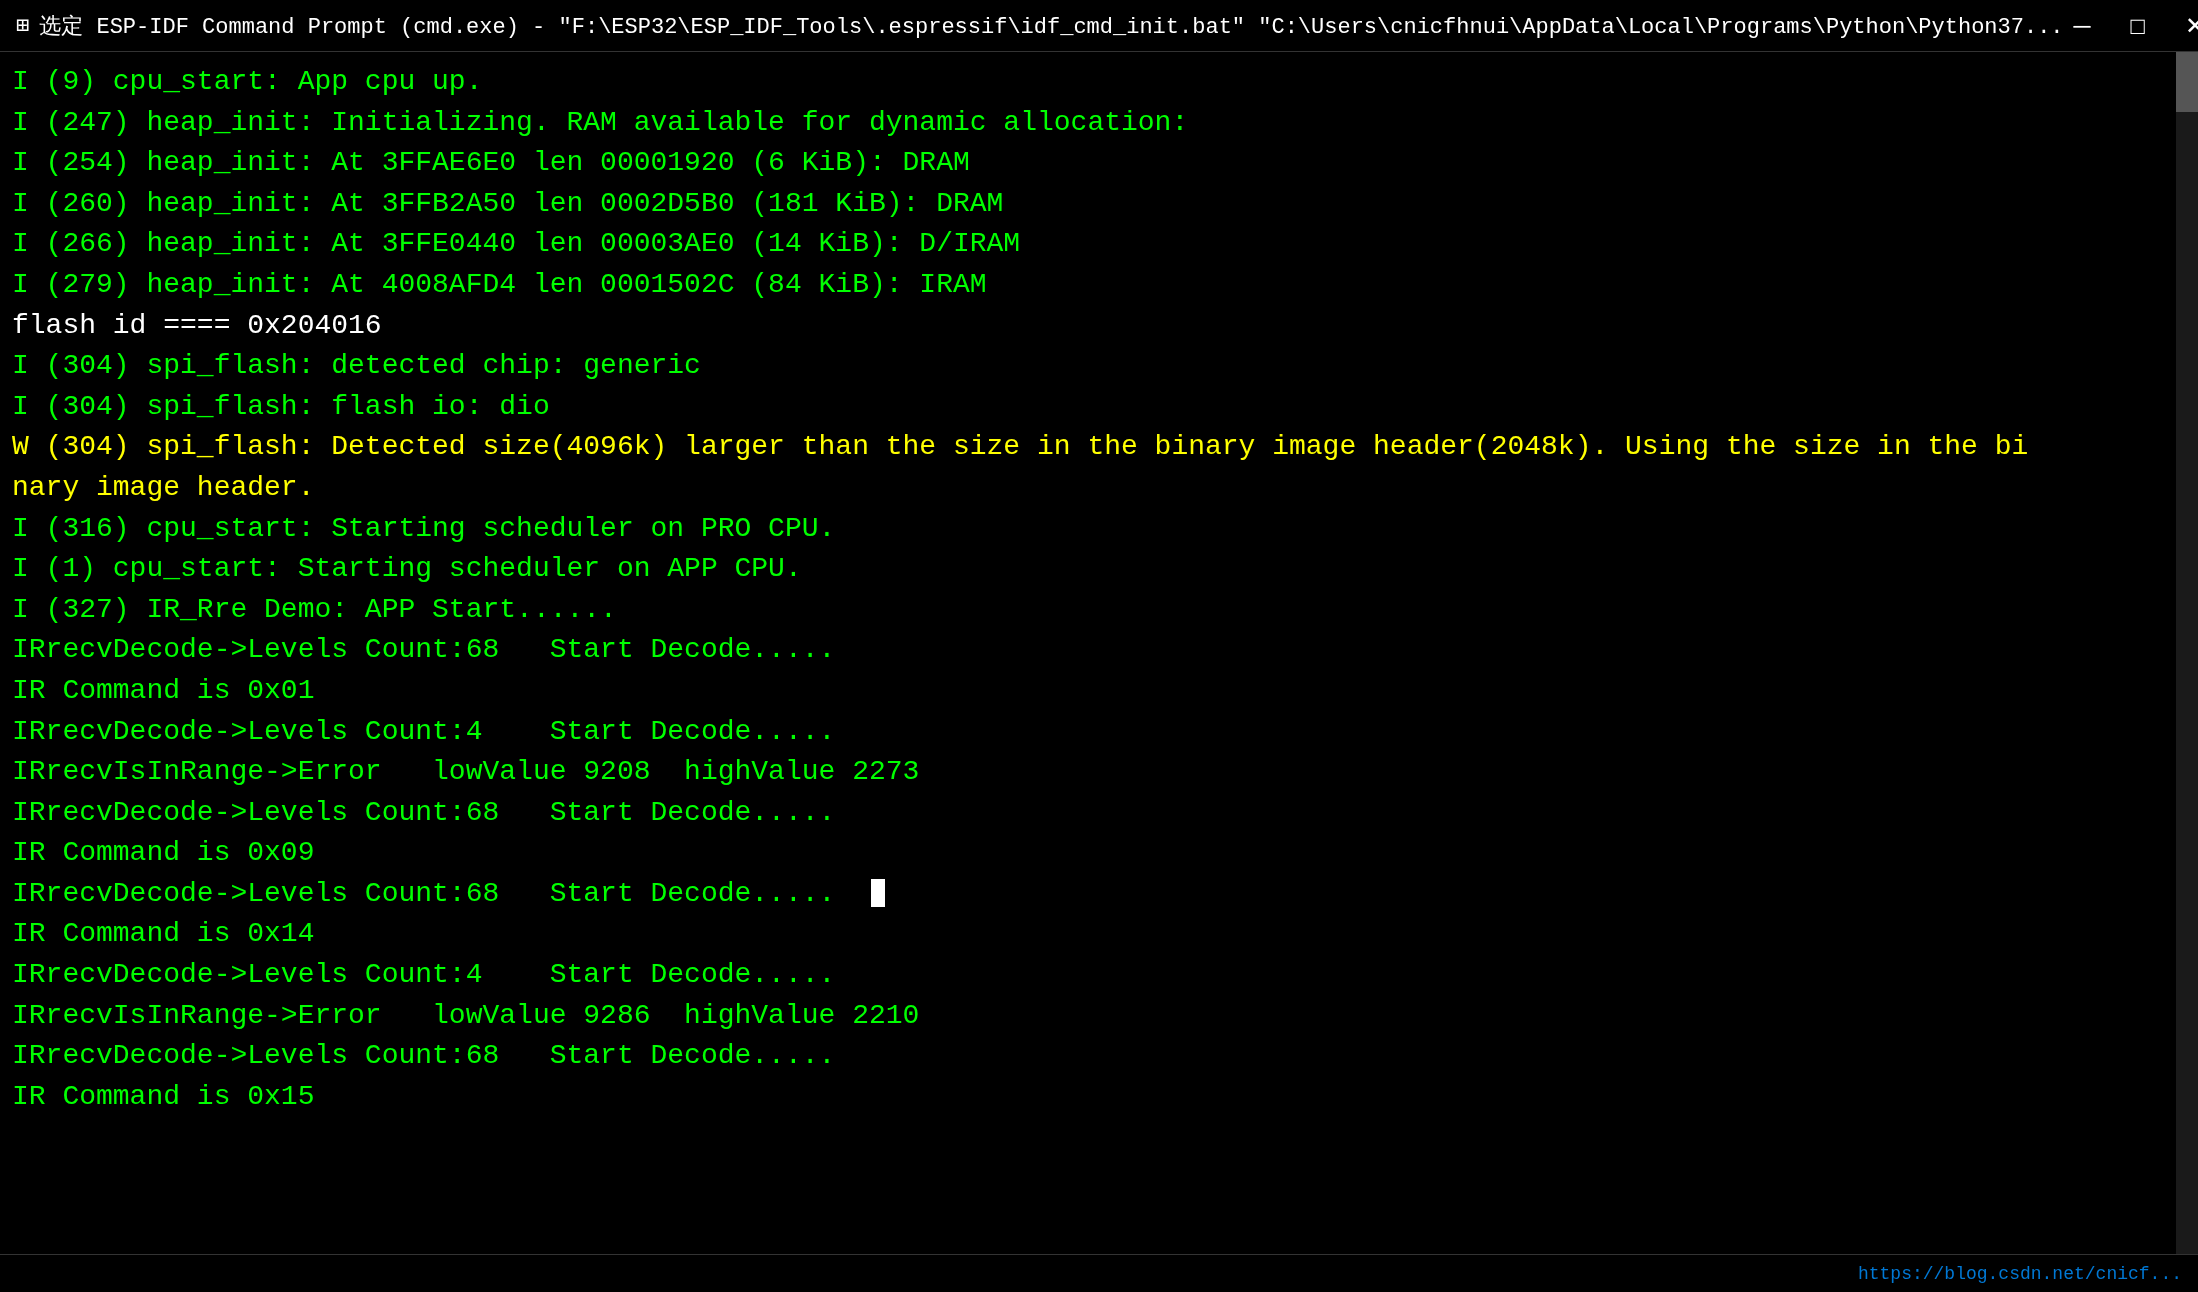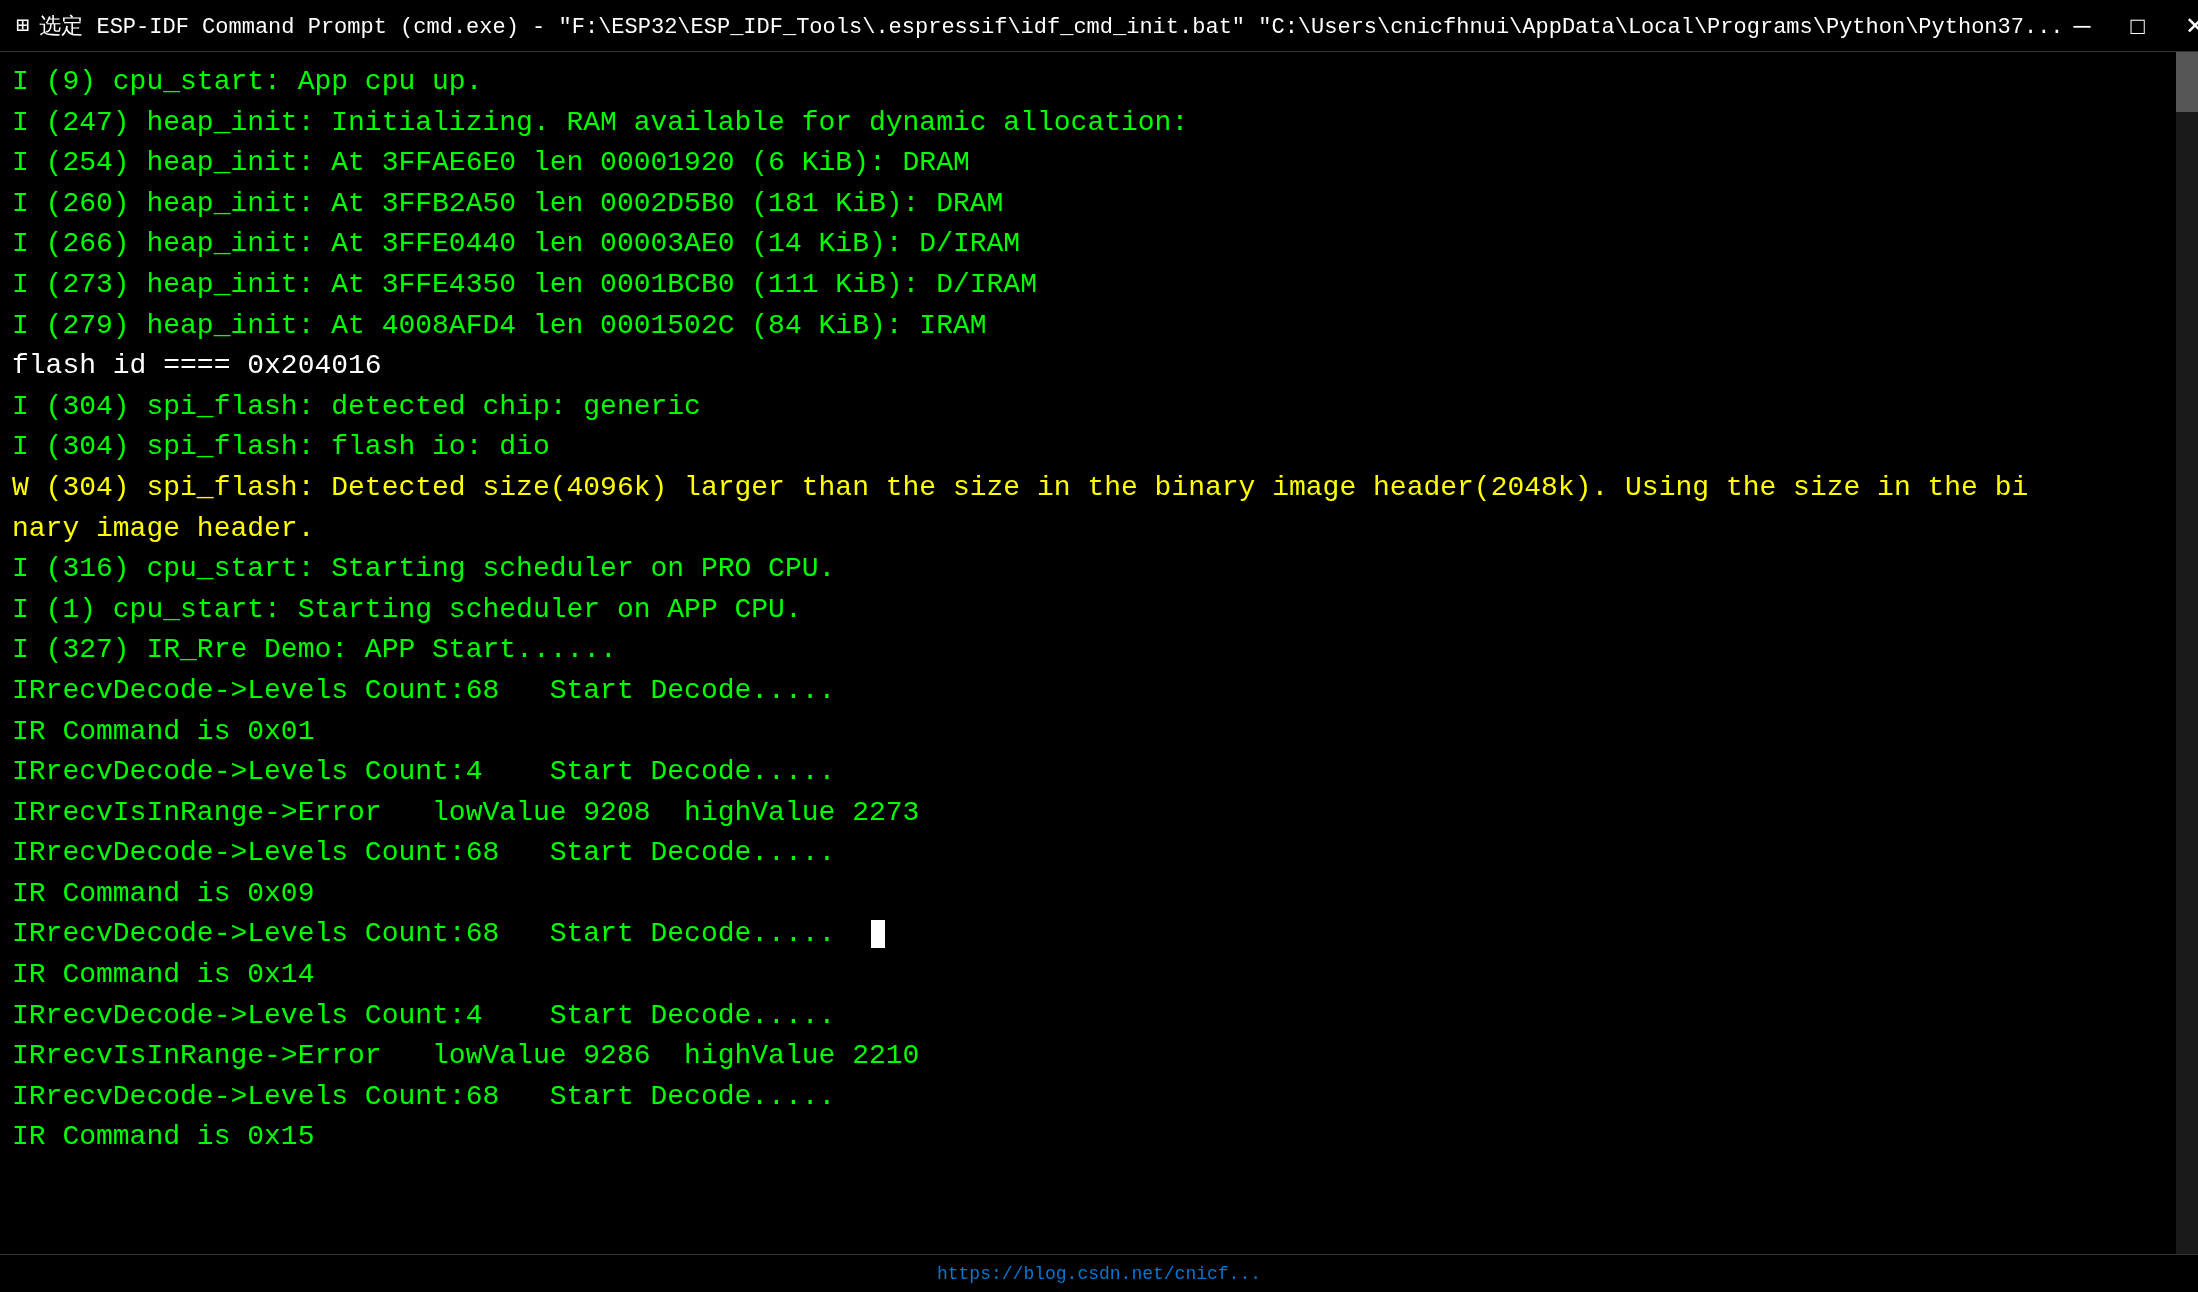--- a/index.html
+++ b/index.html
@@ -113,21 +113,21 @@
       height: 60px;
       background: #555;
     }
 
     .status-bar {
       height: 38px;
       background: #000;
       border-top: 1px solid #333;
       display: flex;
       align-items: center;
-      justify-content: center;
+      justify-content: flex-end;
       padding: 12px 16px;
       flex-shrink: 0;
     }
 
     .status-bar-text {
       color: #0078d4;
       font-size: 18px;
       font-family: 'Courier New', Courier, monospace;
     }
   </style>
@@ -148,21 +148,20 @@
     </div>
   </div>
 
   <div class="terminal-body">
     <div id="terminal-lines">
         <div class="line" style="color: rgb(0, 255, 0);">I (9) cpu_start: App cpu up.</div>
         <div class="line" style="color: rgb(0, 255, 0);">I (247) heap_init: Initializing. RAM available for dynamic allocation:</div>
         <div class="line" style="color: rgb(0, 255, 0);">I (254) heap_init: At 3FFAE6E0 len 00001920 (6 KiB): DRAM</div>
         <div class="line" style="color: rgb(0, 255, 0);">I (260) heap_init: At 3FFB2A50 len 0002D5B0 (181 KiB): DRAM</div>
         <div class="line" style="color: rgb(0, 255, 0);">I (266) heap_init: At 3FFE0440 len 00003AE0 (14 KiB): D/IRAM</div>
-        <div class="line" style="color: rgb(0, 255, 0);">I (273) heap_init: At 3FFE4350 len 0001BCB0 (111 KiB): D/IRAM</div>
         <div class="line" style="color: rgb(0, 255, 0);">I (279) heap_init: At 4008AFD4 len 0001502C (84 KiB): IRAM</div>
         <div class="line" style="color: rgb(255, 255, 255);">flash id ==== 0x204016</div>
         <div class="line" style="color: rgb(0, 255, 0);">I (304) spi_flash: detected chip: generic</div>
         <div class="line" style="color: rgb(0, 255, 0);">I (304) spi_flash: flash io: dio</div>
         <div class="line" style="color: rgb(255, 255, 0);">W (304) spi_flash: Detected size(4096k) larger than the size in the binary image header(2048k). Using the size in the bi</div>
         <div class="line" style="color: rgb(255, 255, 0);">nary image header.</div>
         <div class="line" style="color: rgb(0, 255, 0);">I (316) cpu_start: Starting scheduler on PRO CPU.</div>
         <div class="line" style="color: rgb(0, 255, 0);">I (1) cpu_start: Starting scheduler on APP CPU.</div>
         <div class="line" style="color: rgb(0, 255, 0);">I (327) IR_Rre Demo: APP Start......</div>
         <div class="line" style="color: rgb(0, 255, 0);">IRrecvDecode-&gt;Levels Count:68   Start Decode.....</div>

